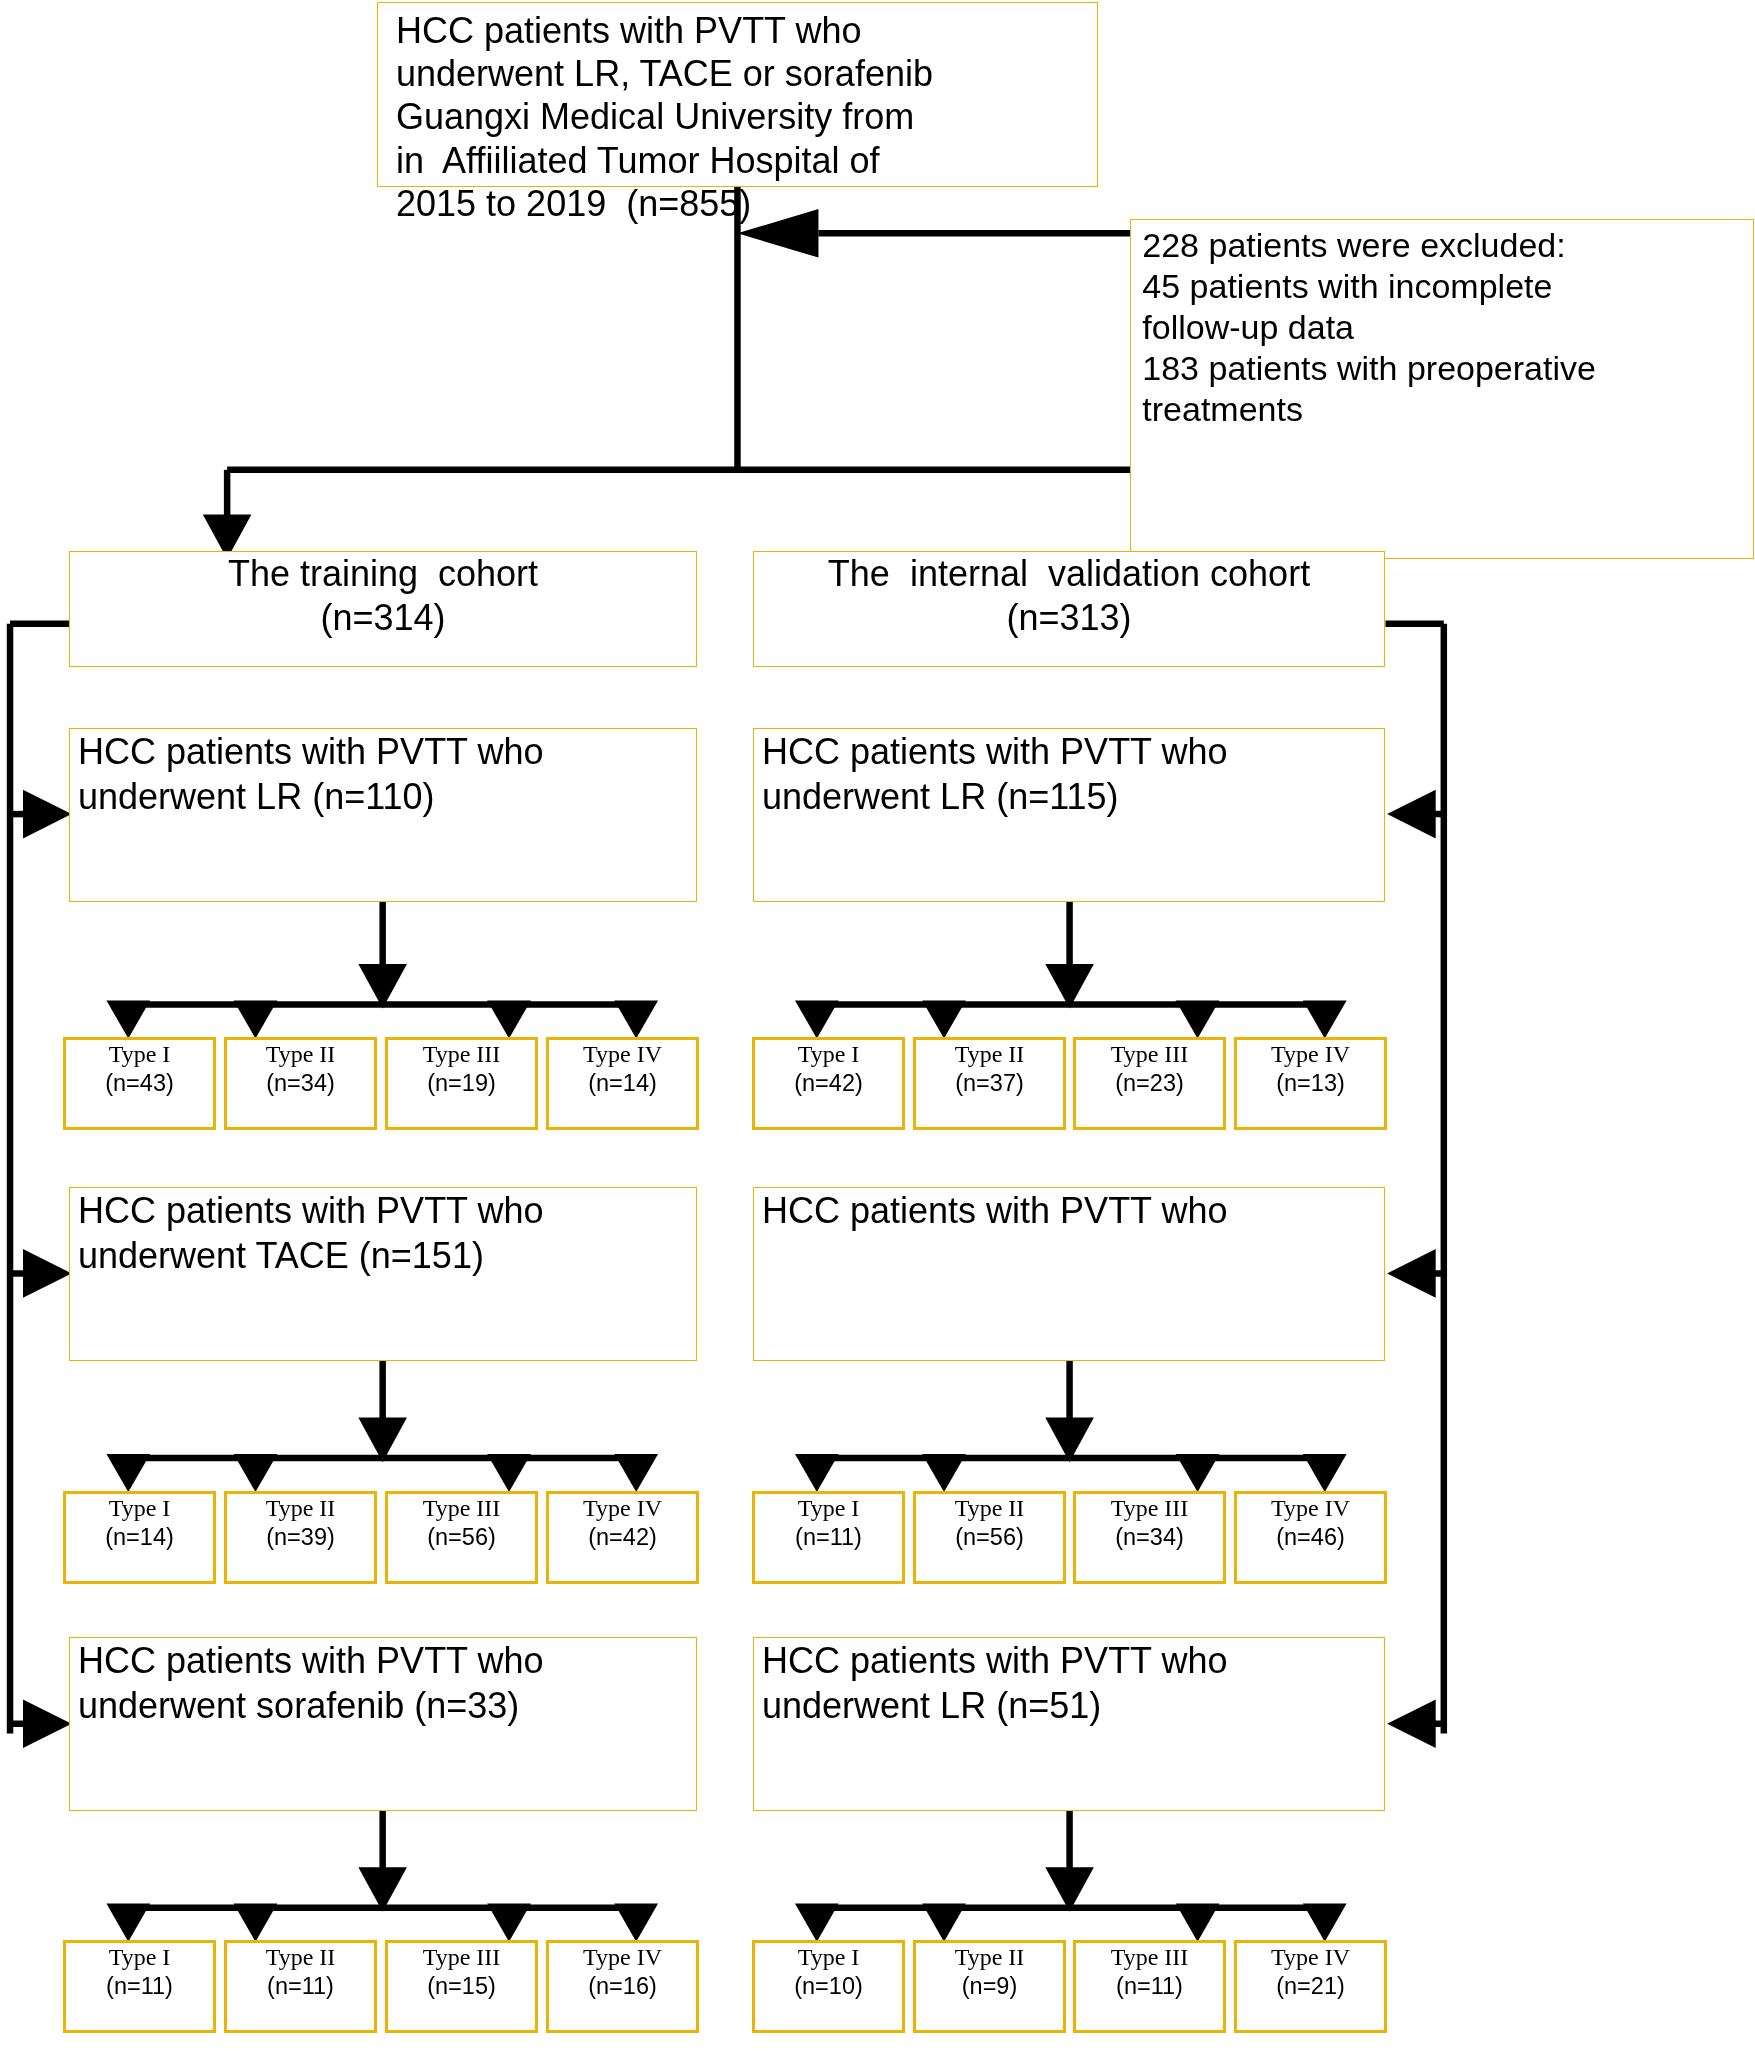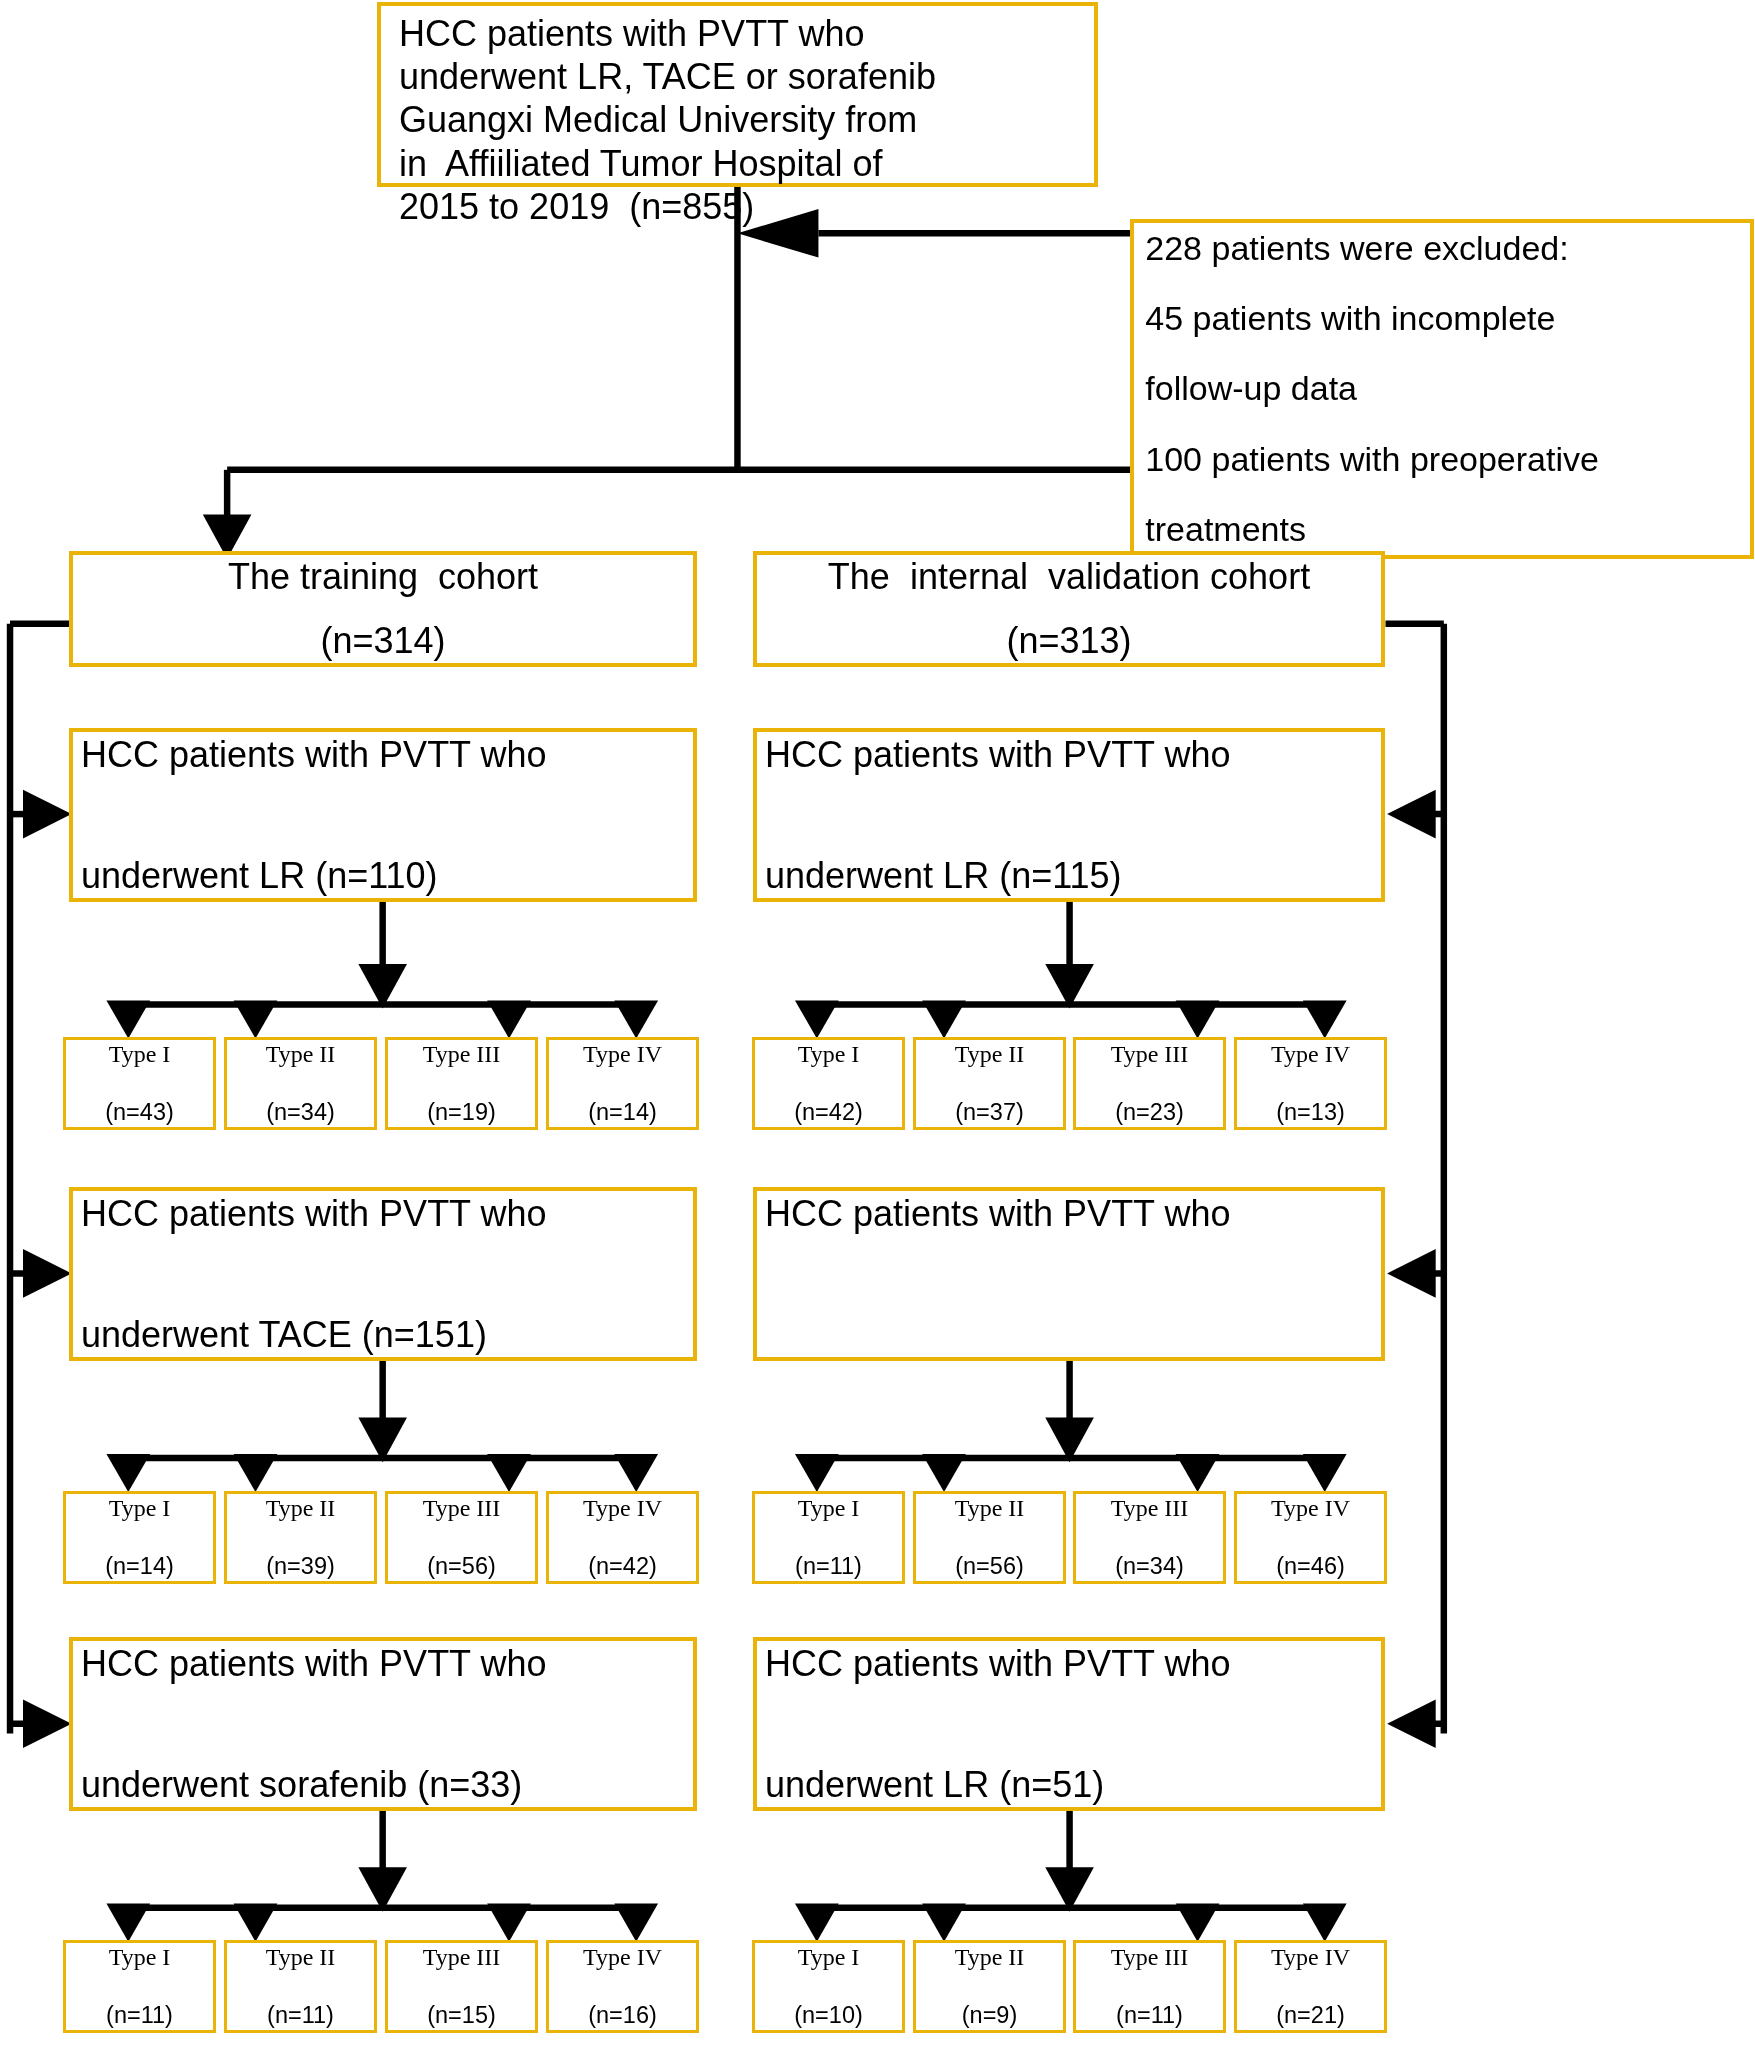--- a/index.html
+++ b/index.html
@@ -20,25 +20,25 @@
     position: absolute;
     left: 0;
     top: 0;
     width: 1756px;
     height: 2064px;
     pointer-events: none;
   }
   .box {
     position: absolute;
     box-sizing: border-box;
-    border: 4px solid #eab308;
+    border: 1px solid #eab308;
     background: #ffffff;
     display: flex;
     flex-direction: column;
-    justify-content: space-between;
+    justify-content: flex-start;
     z-index: 5;
   }
   .box .line {
     display: block;
     white-space: pre;
   }
   
   .box-source {
     left: 377px;
     top: 1.6px;
@@ -210,21 +210,21 @@
     <span class="line">underwent LR, TACE or sorafenib</span>
     <span class="line">Guangxi Medical University from</span>
     <span class="line">in  Affiiliated Tumor Hospital of</span>
     <span class="line">2015 to 2019  (n=855)</span>
   </div>
 
   <div class="box box-exclusion">
     <span class="line">228 patients were excluded:</span>
     <span class="line">45 patients with incomplete</span>
     <span class="line">follow-up data</span>
-    <span class="line">100 patients with preoperative</span>
+    <span class="line">183 patients with preoperative</span>
     <span class="line">treatments</span>
   </div>
 
   <div class="box box-cohort left">
     <span class="line">The training  cohort</span>
     <span class="line">(n=314)</span>
   </div>
   <div class="box box-cohort right">
     <span class="line">The  internal  validation cohort</span>
     <span class="line">(n=313)</span>

